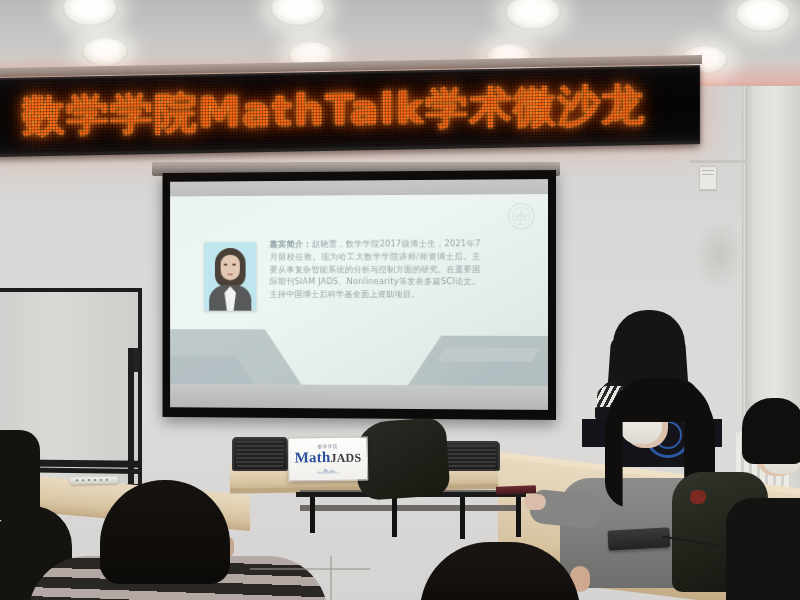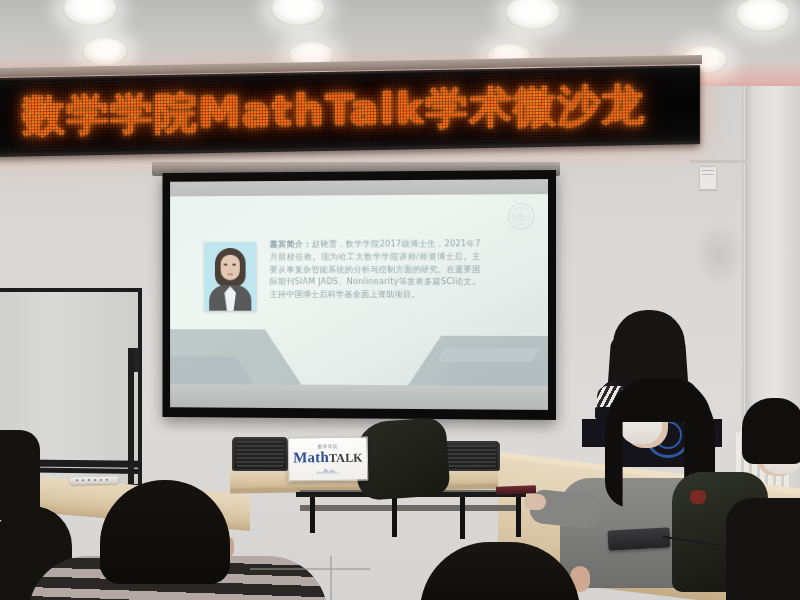--- a/index.html
+++ b/index.html
@@ -452,21 +452,21 @@
   <div class="rp-face"></div>
   <div class="rp-glass"></div>
   <div class="rp-mask"></div>
   <div class="rp-hair"></div>
 
   <div class="le-shape" style="left:-16px;top:430px;width:56px;height:90px;border-radius:0 20px 10px 0;"></div>
   <div class="le-shape" style="left:-8px;top:506px;width:80px;height:94px;border-radius:40px 40px 0 0;"></div>
 
   <div class="placard">
     <div class="placard-cn">数学学院</div>
-    <div class="placard-main"><span style="font-family:'Liberation Serif',serif;font-size:15px;font-weight:700;color:#2c4f9e;">Math</span><span>TALK</span></div>
+    <div class="placard-main"><span style="font-family:'Liberation Serif',serif;font-size:15px;font-weight:700;color:#2c4f9e;">Math</span><span>JADS</span></div>
     <div class="placard-logo"></div>
   </div>
 
   <div class="remote">
     <i style="left:6px;"></i>
       <i style="left:12px;"></i>
       <i style="left:18px;"></i>
     <i style="left:24px;"></i>
       <i style="left:30px;"></i>
       <i style="left:36px;"></i>

